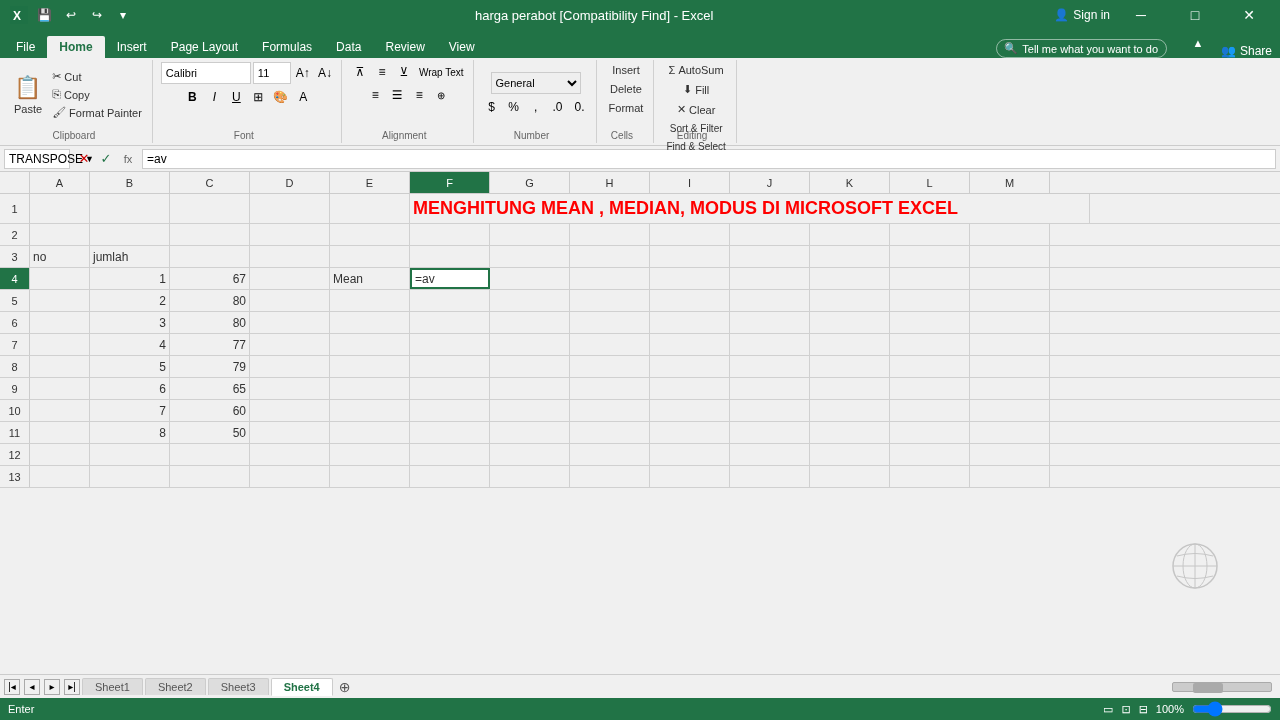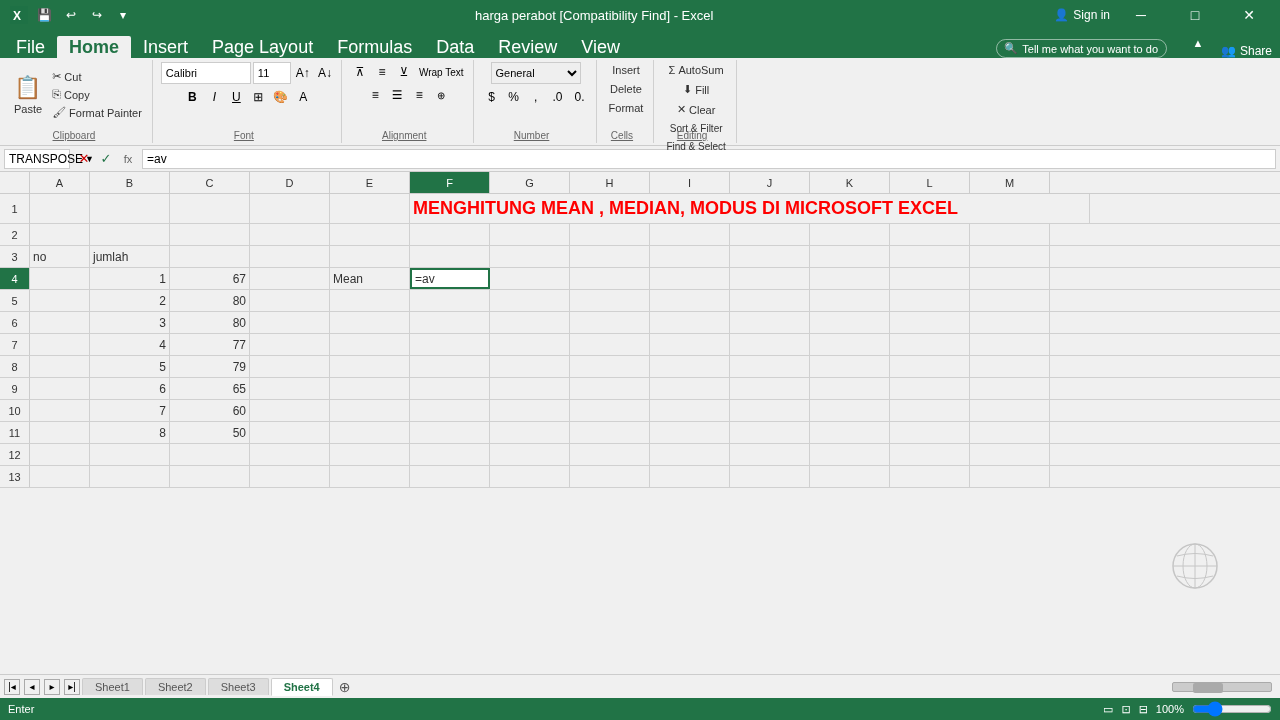--- a/index.html
+++ b/index.html
@@ -29,21 +29,21 @@
       background: #217346;
       height: 28px;
       display: flex;
       align-items: flex-end;
       padding-left: 4px;
     }
     .ribbon-tab {
       padding: 4px 12px;
       cursor: pointer;
       color: white;
-      font-size: 18px;
+      font-size: 12px;
       height: 22px;
       display: flex;
       align-items: center;
       border-radius: 2px 2px 0 0;
     }
     .ribbon-tab.active { background: #f0f0f0; color: #217346; font-weight: 600; }
 
     
     .ribbon {
       background: #f0f0f0;
@@ -63,21 +63,20 @@
       min-width: fit-content;
       position: relative;
     }
     .ribbon-group-label {
       font-size: 10px;
       color: #666;
       position: absolute;
       bottom: 2px;
       left: 0; right: 8px;
       text-align: center;
-      text-decoration: underline;
     }
     .ribbon-group-content {
       display: flex;
       align-items: center;
       gap: 2px;
       flex: 1;
       padding-bottom: 14px;
     }
     .ribbon-btn {
       display: flex;
@@ -406,21 +405,21 @@
         <div class="fmt-btn">≡</div>
         <div class="fmt-btn">☰</div>
         <div class="fmt-btn">≡</div>
         <div class="fmt-btn" style="font-size:10px;">⊕</div>
       </div>
     </div>
     <div class="ribbon-group-label">Alignment</div>
   </div>
 
   <div class="ribbon-group">
-    <div class="ribbon-group-content" style="flex-direction:column;gap:3px;">
+    <div class="ribbon-group-content" style="flex-direction:column;gap:3px;justify-content:center;">
       <div class="format-row">
         <select style="width:90px;height:22px;font-size:11px;border:1px solid #ccc;">
           <option>General</option>
           <option>Number</option>
           <option>Currency</option>
         </select>
       </div>
       <div class="format-row">
         <div class="fmt-btn">$</div>
         <div class="fmt-btn">%</div>

